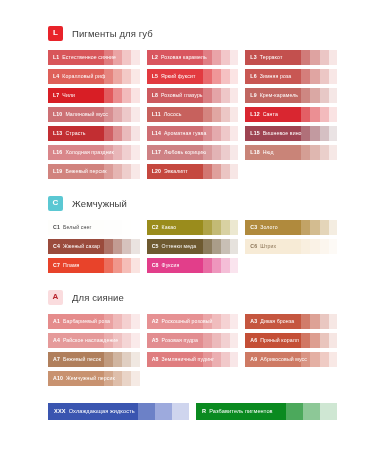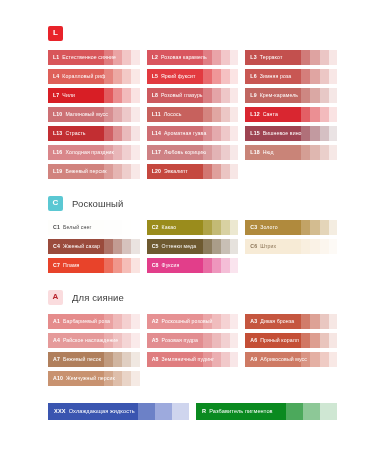--- a/index.html
+++ b/index.html
@@ -133,20 +133,21 @@
   .bar .swatch-name { font-size: 5.6px; }
 </style>
 </head>
 <body>
 
 <div class="page">
 
   <div class="section">
     <div class="section-head">
       <div class="badge" style="background: rgb(232, 35, 42); color: rgb(255, 255, 255);">L</div>
+      <div class="section-title">Пигменты для губ</div>
     </div>
     <div class="grid">
         <div class="swatch">
           <div class="tone t0" style="background: rgb(216, 86, 90);"></div>
           <div class="tone t1" style="background: rgb(224, 124, 126);"></div>
           <div class="tone t2" style="background: rgb(234, 163, 164);"></div>
           <div class="tone t3" style="background: rgb(242, 198, 198);"></div>
           <div class="tone t4" style="background: rgb(249, 230, 230);"></div>
           <div class="swatch-label">
             <span class="swatch-code" style="color: rgb(255, 255, 255);">L1</span>
@@ -364,21 +365,21 @@
         </div>
         <div class="swatch empty"></div>
       </div>
   </div>
 
   <div class="sec-gap-lips"></div>
 
   <div class="section">
     <div class="section-head">
       <div class="badge" style="background: rgb(91, 200, 211); color: rgb(255, 255, 255);">C</div>
-      <div class="section-title">Роскошный</div>
+      <div class="section-title">Жемчужный</div>
     </div>
     <div class="grid">
         <div class="swatch">
           <div class="tone t0" style="background: rgb(254, 254, 252);"></div>
           <div class="tone t1" style="background: rgb(254, 254, 253);"></div>
           <div class="tone t2" style="background: rgb(254, 254, 253);"></div>
           <div class="tone t3" style="background: rgb(255, 255, 254);"></div>
           <div class="tone t4" style="background: rgb(255, 255, 255);"></div>
           <div class="swatch-label">
             <span class="swatch-code" style="color: rgb(74, 74, 74);">C1</span>

